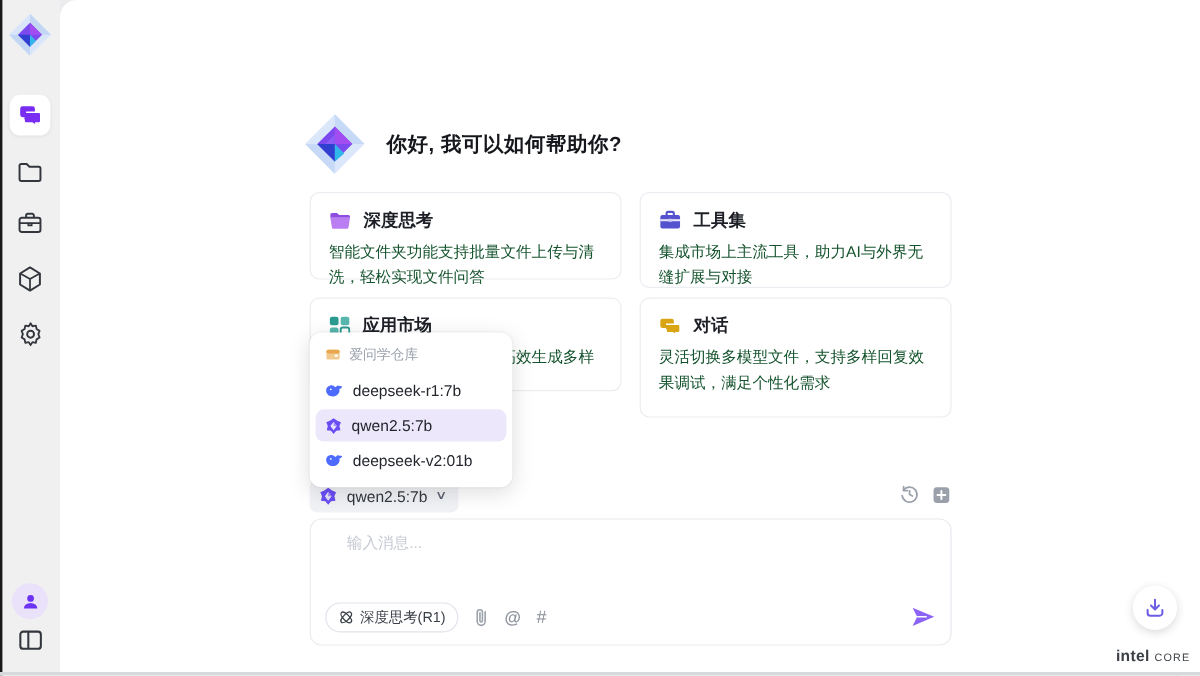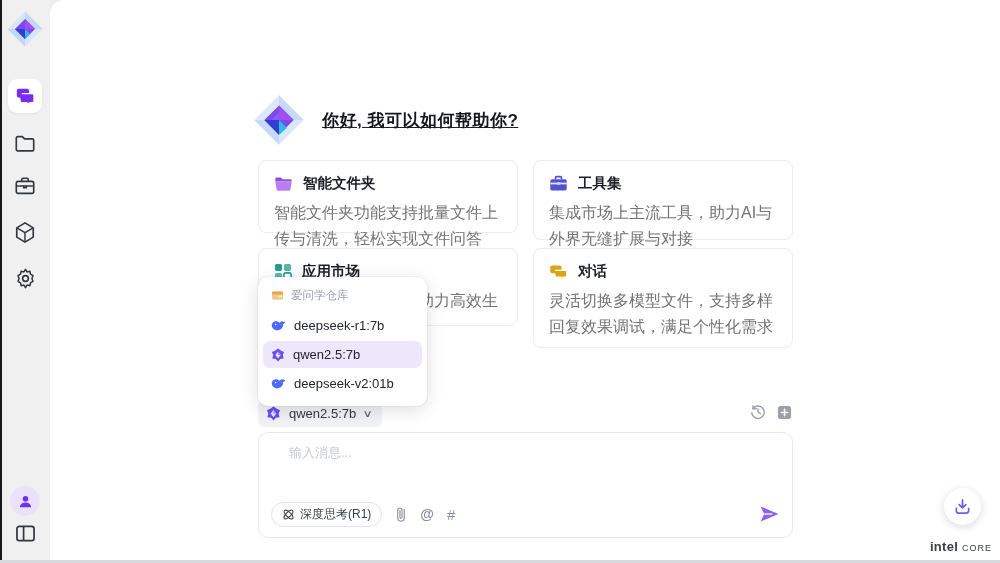--- a/index.html
+++ b/index.html
@@ -21,27 +21,27 @@
   .sb-folder { top:131px; width:30px; height:24px; }
   .sb-brief { top:174px; width:30px; height:24px; }
   .sb-cube { top:219px; width:30px; height:26px; }
   .sb-gear { top:265px; width:30px; height:26px; }
   .sb-person { top:486px; width:30px; height:30px; background:#e9e2fa; border-radius:50%; }
   .sb-panel { top:521px; width:30px; height:24px; }
 
   
   .main { position:absolute; left:50px; top:0; width:950px; height:560px; background:#ffffff; border-top-left-radius:14px; z-index:4; }
 
-  .greet { position:absolute; left:202px; top:93px; display:flex; align-items:center; gap:16px;text-decoration:underline; }
+  .greet { position:absolute; left:202px; top:93px; display:flex; align-items:center; gap:16px; }
   .greet-title { font-size:17px; font-weight:bold; letter-spacing:.5px; color:#15171c; }
 
   .card { position:absolute; width:260px; background:#fff; border:1px solid #ebedf1; border-radius:8px; padding:13px 15px 11px 15px; cursor:pointer; }
   .card-head { display:flex; align-items:center; gap:10px; margin-bottom:7px; }
   .card-title { font-size:14.5px; font-weight:bold; color:#1c1f26; }
-  .card-desc { font-size:16px; line-height:1.6; color:#737373; }
+  .card-desc { font-size:13px; line-height:1.6; color:#14532d; }
   .card-1 { left:208px; top:160px; height:73px; }
   .card-2 { left:483px; top:160px; height:80px; }
   .card-3 { left:208px; top:248px; height:78px; }
   .card-4 { left:483px; top:248px; height:100px; }
 
   
   .dropdown { position:absolute; left:208px; top:277px; width:169px; background:#fff; border-radius:10px; box-shadow:0 4px 18px rgba(0,0,0,.13), 0 0 0 1px rgba(0,0,0,.03); padding:7px 5px; z-index:20; }
   .dd-group { display:flex; align-items:center; gap:7px; font-size:11.5px; color:#9aa1ac; padding:4px 8px 7px 8px; }
   .dd-item { display:flex; align-items:center; gap:8px; font-size:13px; color:#23262d; padding:6px 8px; border-radius:7px; cursor:pointer; margin:2px 0; white-space:nowrap; }
   .dd-item.sel { background:#ece7fb; }
@@ -156,21 +156,21 @@
     </svg>
     <div class="greet-title">你好, 我可以如何帮助你?</div>
   </div>
 
   <div class="card card-1">
     <div class="card-head">
       <svg width="19" height="16" viewBox="0 0 22 18">
         <path d="M1.5 3 a1.5 1.5 0 0 1 1.5 -1.5 h5 l2 2 h9 a1.5 1.5 0 0 1 1.5 1.5 v1 h-19 z" fill="#8e4fe0"></path>
         <path d="M1.5 6 h19 l-1.5 9.5 a1.5 1.5 0 0 1 -1.5 1.2 h-13 a1.5 1.5 0 0 1 -1.5 -1.2 z" fill="#bb7df2"></path>
       </svg>
-      <span class="card-title">智能文件夹</span>
+      <span class="card-title">深度思考</span>
     </div>
     <div class="card-desc">智能文件夹功能支持批量文件上传与清洗，轻松实现文件问答</div>
   </div>
 
   <div class="card card-2">
     <div class="card-head">
       <svg width="19" height="17" viewBox="0 0 22 19">
         <path d="M7.5 4.5 v-1.5 a1.5 1.5 0 0 1 1.5 -1.5 h4 a1.5 1.5 0 0 1 1.5 1.5 v1.5" fill="none" stroke="#5552cf" stroke-width="2"></path>
         <rect x="1.5" y="4.5" width="19" height="13" rx="2" fill="#5552cf"></rect>
         <rect x="1.5" y="8.5" width="19" height="2" fill="#ffffff" opacity=".85"></rect>

